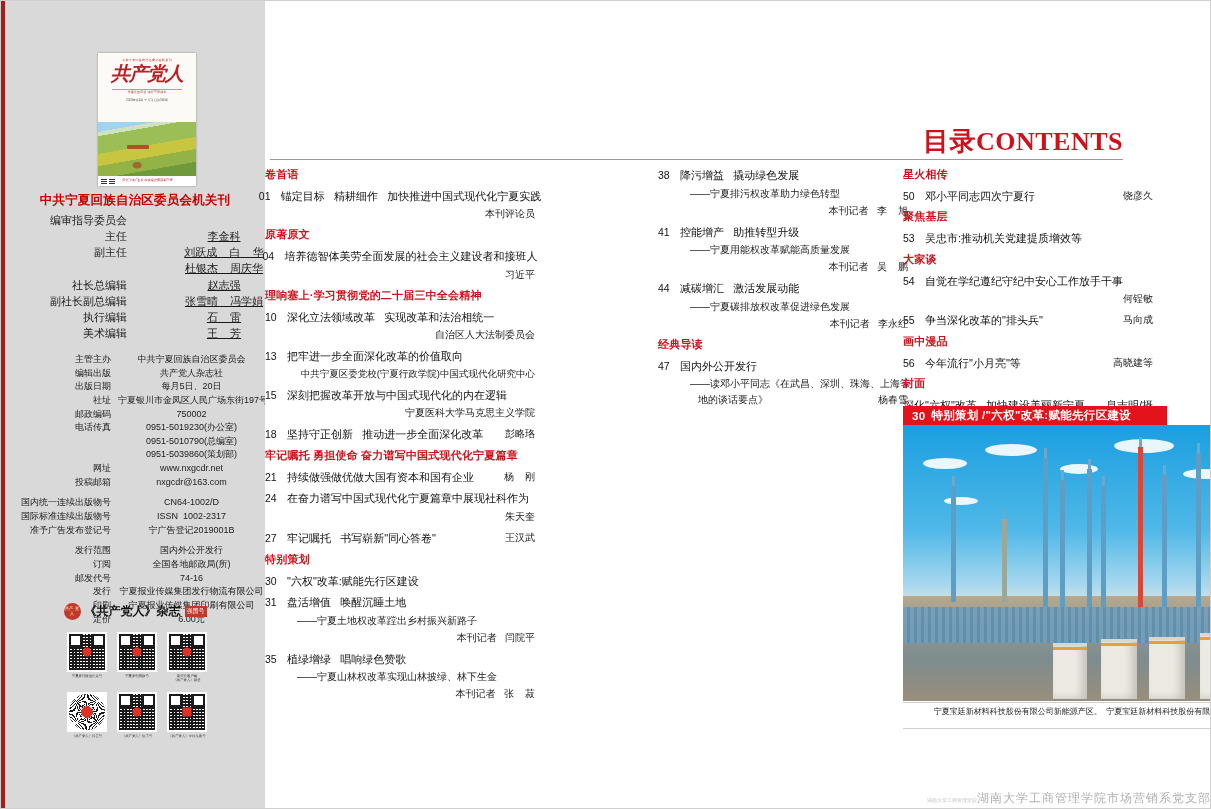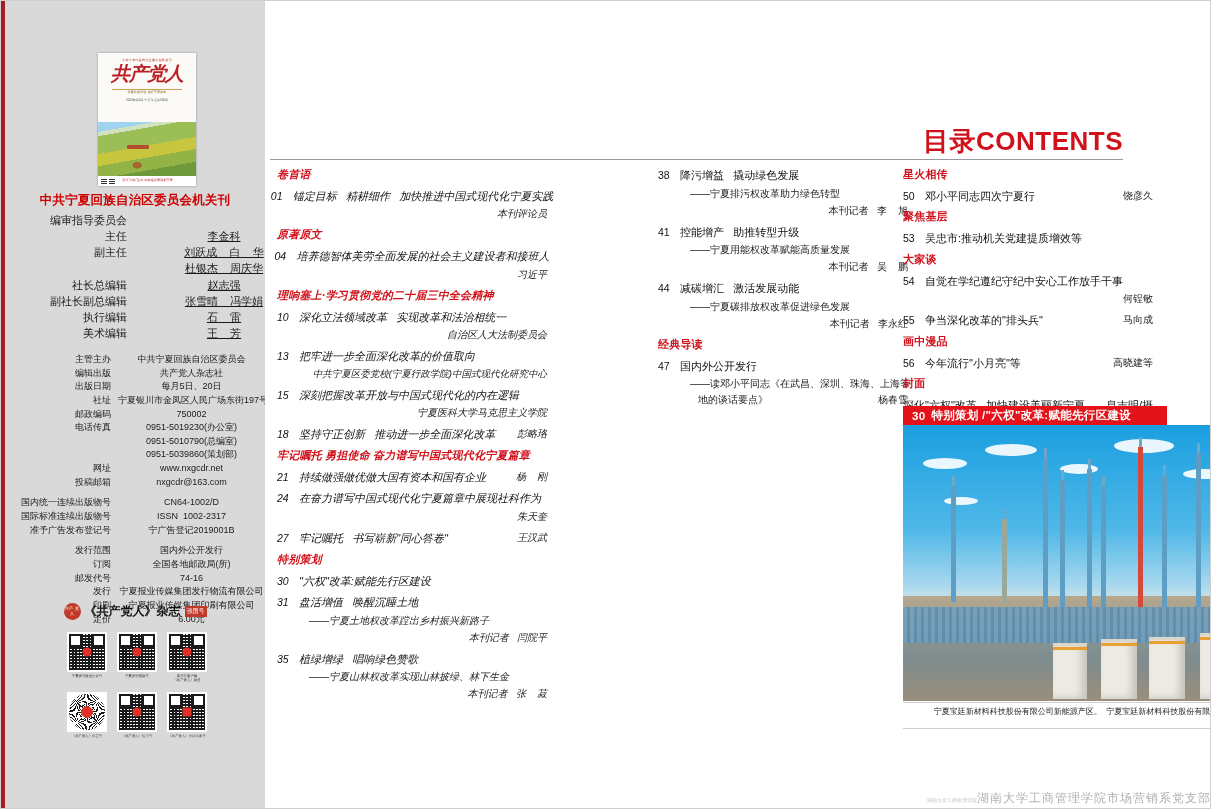--- a/index.html
+++ b/index.html
@@ -97,27 +97,27 @@
   .qrcap{font-size:3.4px;color:#333;text-align:center;margin-top:1.5px;
     line-height:1.25;white-space:pre-line;}
   .qr-dy{background:#fff;width:100%;height:100%;border-radius:50%;
     background-image:radial-gradient(circle at 50% 50%, #e03127 0 22%, transparent 23%),
       repeating-conic-gradient(from 0deg,#1a1a1a 0 2deg,transparent 2deg 5deg);
     position:relative;}
 
   
   .main{position:absolute;left:265px;top:0;width:946px;height:809px;background:#fff;}
   .contents-title{position:absolute;right:88px;top:124px;
-    font-family:Liberation Sans, sans-serif;
+    font-family:Liberation Serif, serif;
     font-size:26px;font-weight:700;color:#d0111b;letter-spacing:.5px;white-space:nowrap;}
   .title-rule{position:absolute;left:5px;right:88px;top:159px;height:0;
     border-top:1px solid #9a9a9a;}
 
   .col{position:absolute;top:168px;}
-  .col1{left:12px;width:270px;font-style:italic;}
+  .col1{left:0;width:270px;}
   .col2{left:393px;width:250px;}
   .col3{left:638px;width:250px;}
 
   .sec-head{font-size:11px;font-weight:700;color:#d0111b;
     margin:0 0 7px 0;line-height:1.25;letter-spacing:.2px;}
 
   .entry{margin-bottom:7px;}
   .entry-main{display:flex;align-items:baseline;font-size:11px;color:#111;line-height:1.3;justify-content:center;}
   .entry-num{flex:0 0 22px;font-family:"Liberation Sans",sans-serif;
     font-size:10.5px;color:#111;}

